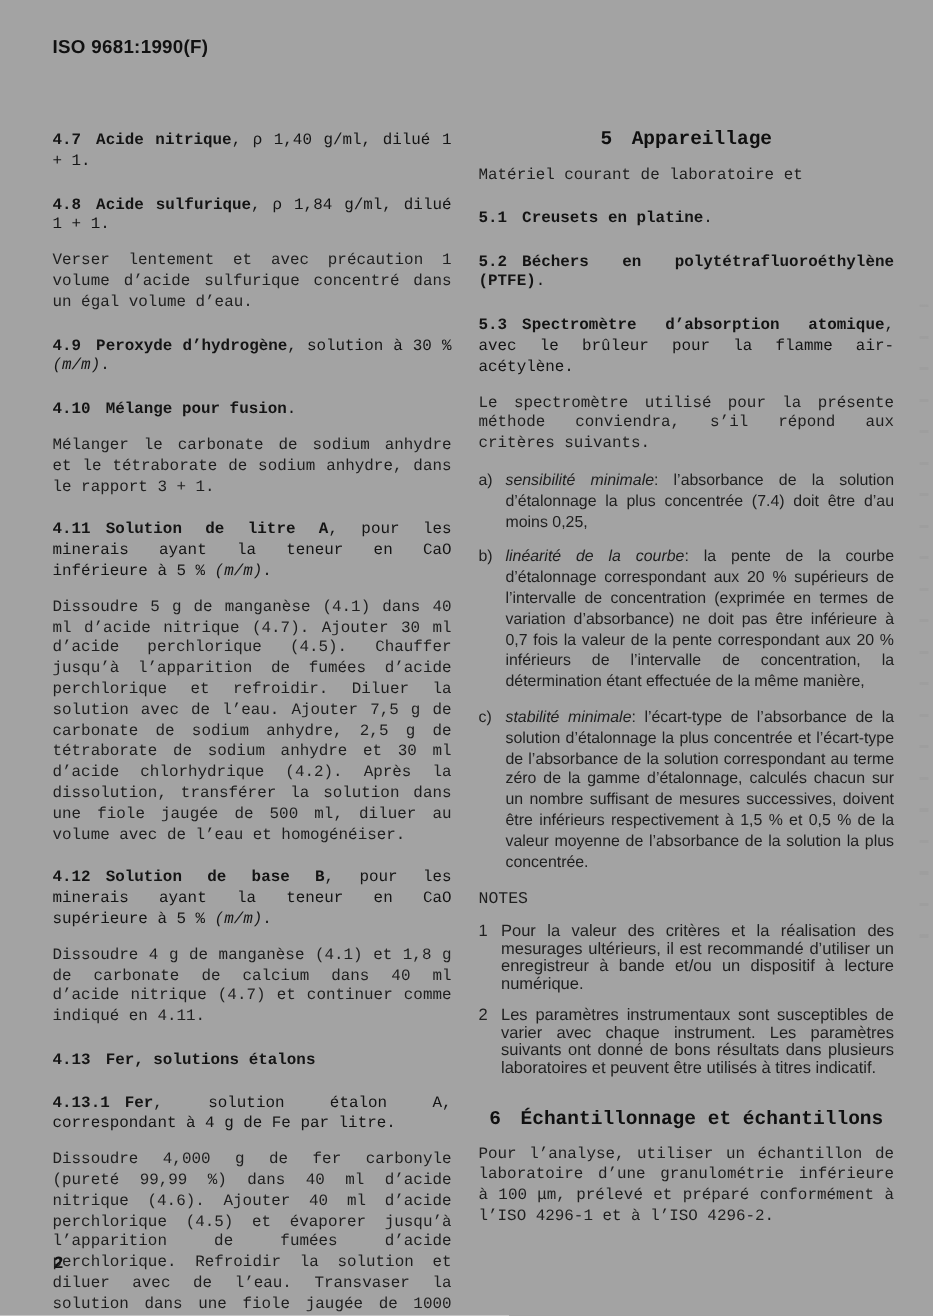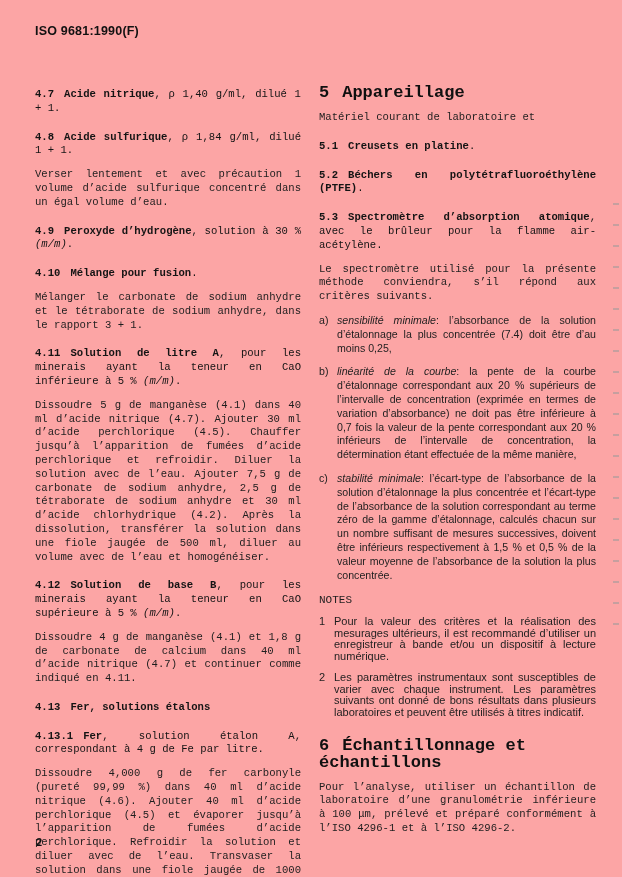--- a/index.html
+++ b/index.html
@@ -5,34 +5,34 @@
   html,body{margin:0;padding:0;}
   body{
     width:622px;height:877px;
     background:#ffffff;
     font-family:"Liberation Sans","DejaVu Sans",sans-serif;
     color:#1e1e1e;
     position:relative;
     overflow:hidden;
     -webkit-font-smoothing:antialiased;
   }
-  .page{position:absolute;inset:0;background:#fca5a5;}
+  .page{position:absolute;inset:0;background:#a3a3a3;}
   .doc-header{
     position:absolute;left:35px;top:24px;
     font-size:12.5px;font-weight:bold;letter-spacing:.2px;color:#111;
   }
   .col{position:absolute;top:82px;font-size:10.6px;line-height:13.8px;text-align:justify;}
   .col-left{left:35px;width:266px;}
   .col-right{left:319px;width:277px;}
   p{margin:0;font-family:Liberation Mono, monospace;}
   .h{margin-top:15px;font-weight:bold;color:#141414;}
   .h:first-child{margin-top:6px;}
   .h .num{font-weight:bold;margin-right:10px;}
   .h .r{font-weight:normal;}
-  .h1{margin-top:2px;font-size:17px;line-height:17px;font-weight:bold;color:#101010;text-align:left;}
+  .h1{margin-top:2px;font-size:13px;line-height:17px;font-weight:bold;color:#101010;text-align:center;}
   .h1 .num{margin-right:13px;}
   .h1.mt{margin-top:18px;}
   .para{margin-top:10px;}
   .para-tight{margin-top:8px;}
   .em{font-style:italic;}
   .crit{margin-top:10px;display:flex;}
   .crit .lbl{flex:0 0 18px;}
   .crit .body{flex:1;text-align:justify;}
   .notes{font-size:11px;line-height:11.7px;}
   .notes-label{margin-top:13px;text-align:left;}

